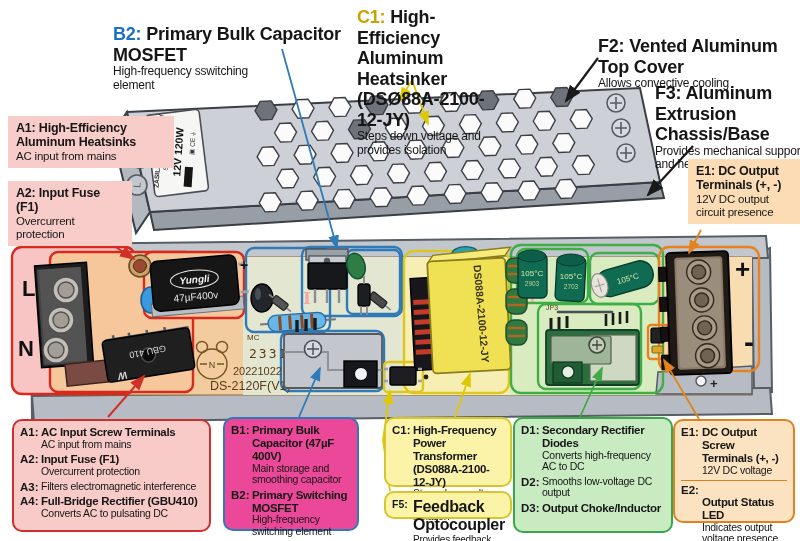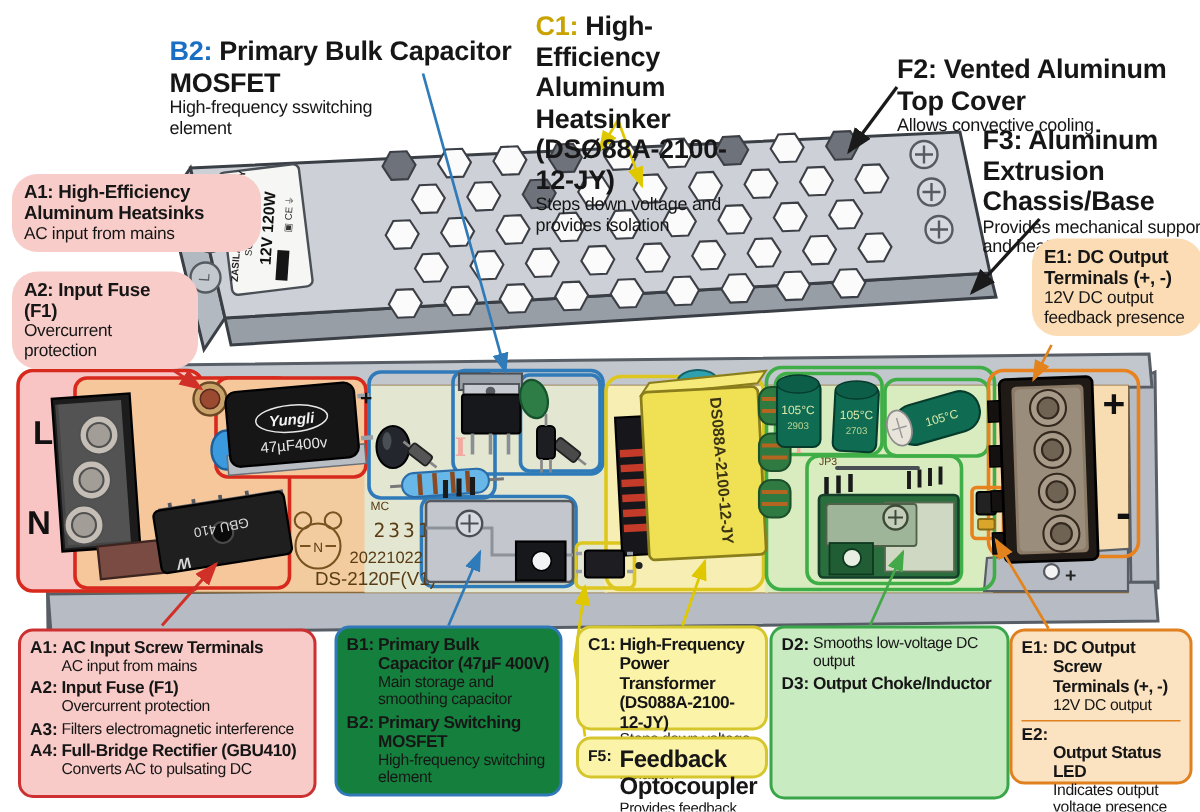--- a/index.html
+++ b/index.html
@@ -8,33 +8,33 @@
     font-family:"Liberation Sans", sans-serif;color:#161616;overflow:hidden;
   }
   svg{position:absolute;left:0;top:0}
   
   .ann{position:absolute;line-height:1.14}
   .ann .head{font-weight:bold;font-size:18px;letter-spacing:-0.2px}
   .ann .desc{font-size:12px;letter-spacing:-0.2px}
   .code-blue{color:#1a6fc4}
   .code-gold{color:#c9a300}
   
-  .tagbox{position:absolute;border-radius:17px;padding:5px 8px;line-height:1.15}
+  .tagbox{position:absolute;border-radius:0;padding:5px 8px;line-height:1.15}
   .tagbox .head{font-weight:bold;font-size:12.5px;letter-spacing:-0.2px}
   .tagbox .desc{font-size:11.5px;letter-spacing:-0.2px}
   .pink{background:#f8cdc9}
   .peach{background:#fbdcb4}
   
   .legend-box{position:absolute;border-radius:10px;padding:4px 6px;box-sizing:border-box;background:#fff}
   .legend-box .item{position:relative;padding-left:21px;margin:1px 0 3px 0}
   .legend-box .code{position:absolute;left:0;top:0;font-weight:bold;font-size:11.5px}
   .legend-box .head{font-weight:bold;font-size:11.5px;line-height:1.12;letter-spacing:-0.3px}
   .legend-box .desc{font-size:10.5px;line-height:1.1;letter-spacing:-0.25px}
   .box-a{left:12px;top:419px;width:199px;height:113px;background:#f8cbc8;border:2.5px solid #cc3030}
-  .box-b{left:223px;top:417px;width:152px;height:114px;background:#15803d;border:2.5px solid #3178b8}
+  .box-b{left:223px;top:417px;width:136px;height:114px;background:#ec4899;border:2.5px solid #3178b8}
   .box-c{left:384px;top:417px;width:128px;height:70px;background:#faf3a8;border:2.5px solid #d6c62e}
   .box-f5{left:384px;top:491px;width:128px;height:28px;background:#faf3a8;border:2.5px solid #d6c62e}
   .box-f5 .code{font-size:10.5px}
   .box-f5 .head{font-size:16px}
   .box-f5 .desc{font-size:10px}
   .box-d{left:513px;top:417px;width:160px;height:116px;background:#c9ebc2;border:2.5px solid #3aa64a}
   .box-e{left:673px;top:419px;width:122px;height:104px;background:#fbe2c0;border:2.5px solid #e0801f}
   .box-e .item + .item{border-top:1.5px solid #e0801f;padding-top:15px;margin-top:4px}
   .box-e .item + .item .code{top:3px}
   .silk{fill:#5a3c14}
@@ -407,21 +407,21 @@
   <div class="desc">AC input from mains</div>
 </div>
 
 <div class="tagbox pink" style="left:8px;top:181px;width:108px">
   <div class="head"><span>A2:</span> <span>Input Fuse (F1)</span></div>
   <div class="desc" style="width:80px">Overcurrent protection</div>
 </div>
 
 <div class="tagbox peach" style="left:688px;top:159px;width:98px">
   <div class="head"><span>E1:</span> <span>DC Output Terminals (+, -)</span></div>
-  <div class="desc">12V DC output feedback presence</div>
+  <div class="desc">12V DC output circuit presence</div>
 </div>
 
 <div class="legend-box box-a">
   <div class="item">
       <span class="code">A1:</span>
       <div class="head">AC Input Screw Terminals</div>
       <div class="desc">AC input from mains</div>
     </div>
   <div class="item">
       <span class="code">A2:</span>
@@ -463,33 +463,38 @@
 <div class="legend-box box-f5">
   <div class="item">
       <span class="code">F5:</span>
       <div class="head">Feedback Optocoupler</div>
       <div class="desc">Provides feedback isolation to primary control circuit</div>
     </div>
 </div>
 
 <div class="legend-box box-d">
   <div class="item">
+      <span class="code">D1:</span>
+      <div class="head">Secondary Rectifier Diodes</div>
+      <div class="desc">Converts high-frequency AC to DC</div>
+    </div>
+  <div class="item">
       <span class="code">D2:</span>
       <div class="desc">Smooths low-voltage DC output</div>
     </div>
   <div class="item">
       <span class="code">D3:</span>
       <div class="head">Output Choke/Inductor</div>
     </div>
 </div>
 
 <div class="legend-box box-e">
   <div class="item">
       <span class="code">E1:</span>
       <div class="head">DC Output Screw Terminals (+, -)</div>
-      <div class="desc">12V DC output</div>
+      <div class="desc">12V DC voltage</div>
     </div>
   <div class="item">
       <span class="code">E2:</span>
       <div class="head">Output Status LED</div>
       <div class="desc">Indicates output voltage presence</div>
     </div>
 </div>
 
 </body></html>

